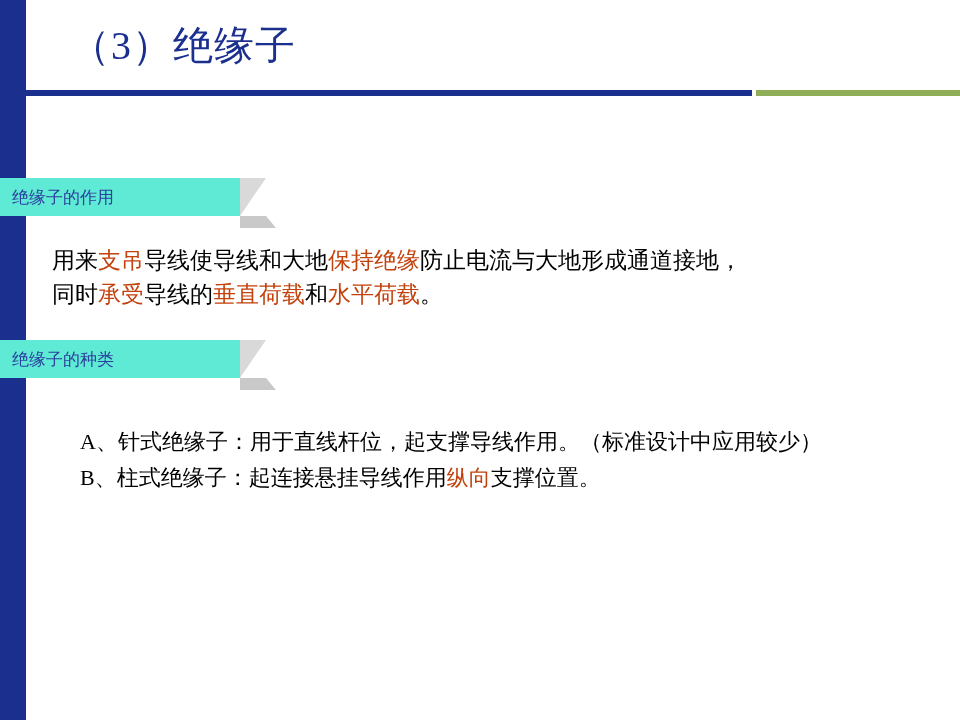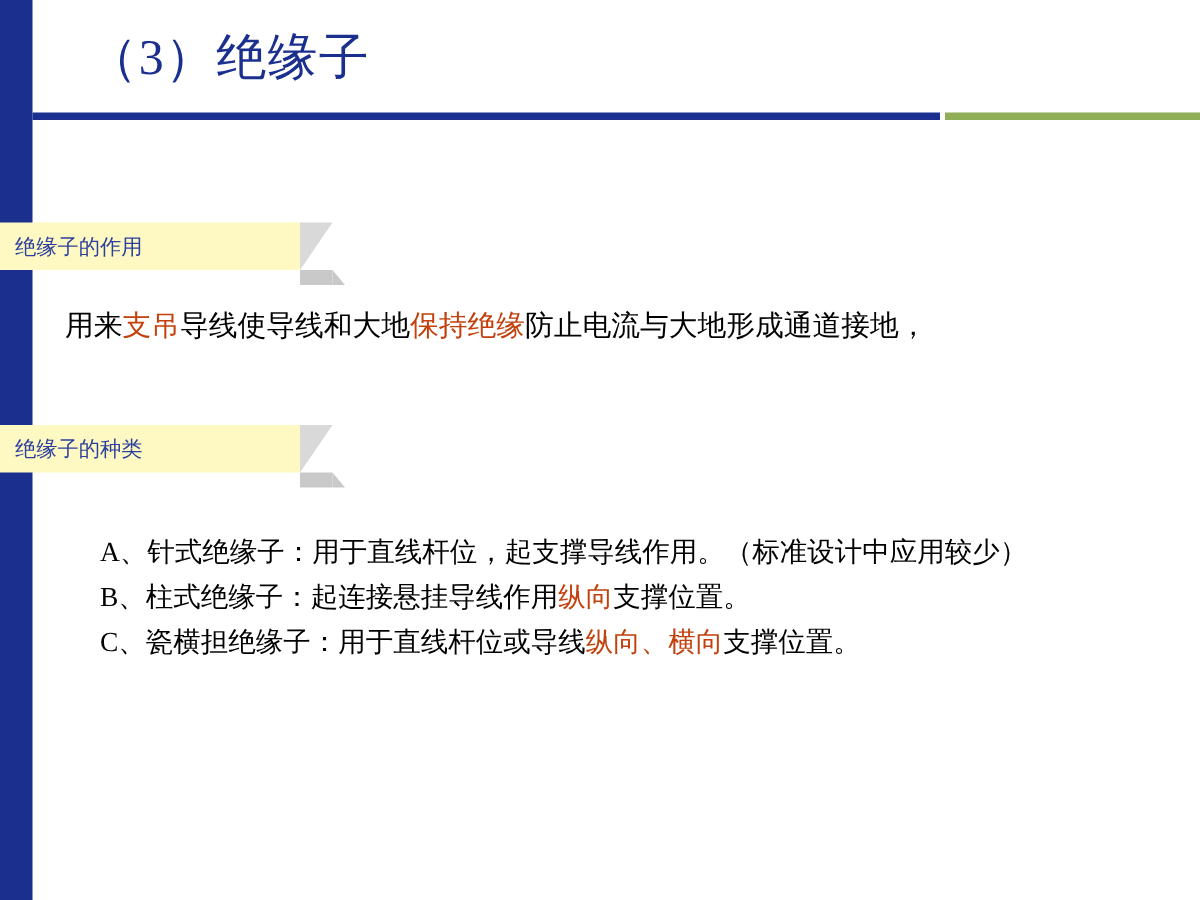--- a/index.html
+++ b/index.html
@@ -53,21 +53,21 @@
     left: 756px;
     top: 90px;
     width: 204px;
     height: 6px;
     background: #8fae57;
   }
   
   .tag {
     position: absolute;
     height: 38px;
-    background: #fef9c3;
+    background: #5eead4;
     display: flex;
     align-items: center;
   }
   .tag-label {
     padding-left: 12px;
     font-size: 17px;
     color: #2b3f9e;
     font-family: "Liberation Serif", serif;
     white-space: nowrap;
   }
@@ -136,35 +136,35 @@
     <span class="tag-notch"></span>
   </div>
   <div class="tag-shadow" style="left:240px; top:216px; width:26px;">
     <span class="tag-shadow-notch"></span>
   </div>
 
   <div class="para" style="left:52px; top:244px;">
     <div>
       <span>用来</span><span class="hl">支吊</span><span>导线使导线和大地</span><span class="hl">保持绝缘</span><span>防止电流与大地形成通道接地，</span>
     </div>
+    <div>
+      <span>同时</span><span class="hl">承受</span><span>导线的</span><span class="hl">垂直荷载</span><span>和</span><span class="hl">水平荷载</span><span>。</span>
+    </div>
   </div>
 
   <div class="tag" style="left:0px; top:340px; width:240px;">
     <span class="tag-label">绝缘子的种类</span>
     <span class="tag-notch"></span>
   </div>
   <div class="tag-shadow" style="left:240px; top:378px; width:26px;">
     <span class="tag-shadow-notch"></span>
   </div>
 
   <div class="list" style="left:52px; top:424px;">
     <div class="list-line">
       <span>A、针式绝缘子：用于直线杆位，起支撑导线作用。（标准设计中应用较少）</span><span class="hl"></span><span></span>
     </div>
     <div class="list-line">
       <span>B、柱式绝缘子：起连接悬挂导线作用</span><span class="hl">纵向</span><span>支撑位置。</span>
     </div>
-    <div class="list-line">
-      <span>C、瓷横担绝缘子：用于直线杆位或导线</span><span class="hl">纵向、横向</span><span>支撑位置。</span>
-    </div>
   </div>
 
 </div>
 
 </body></html>

